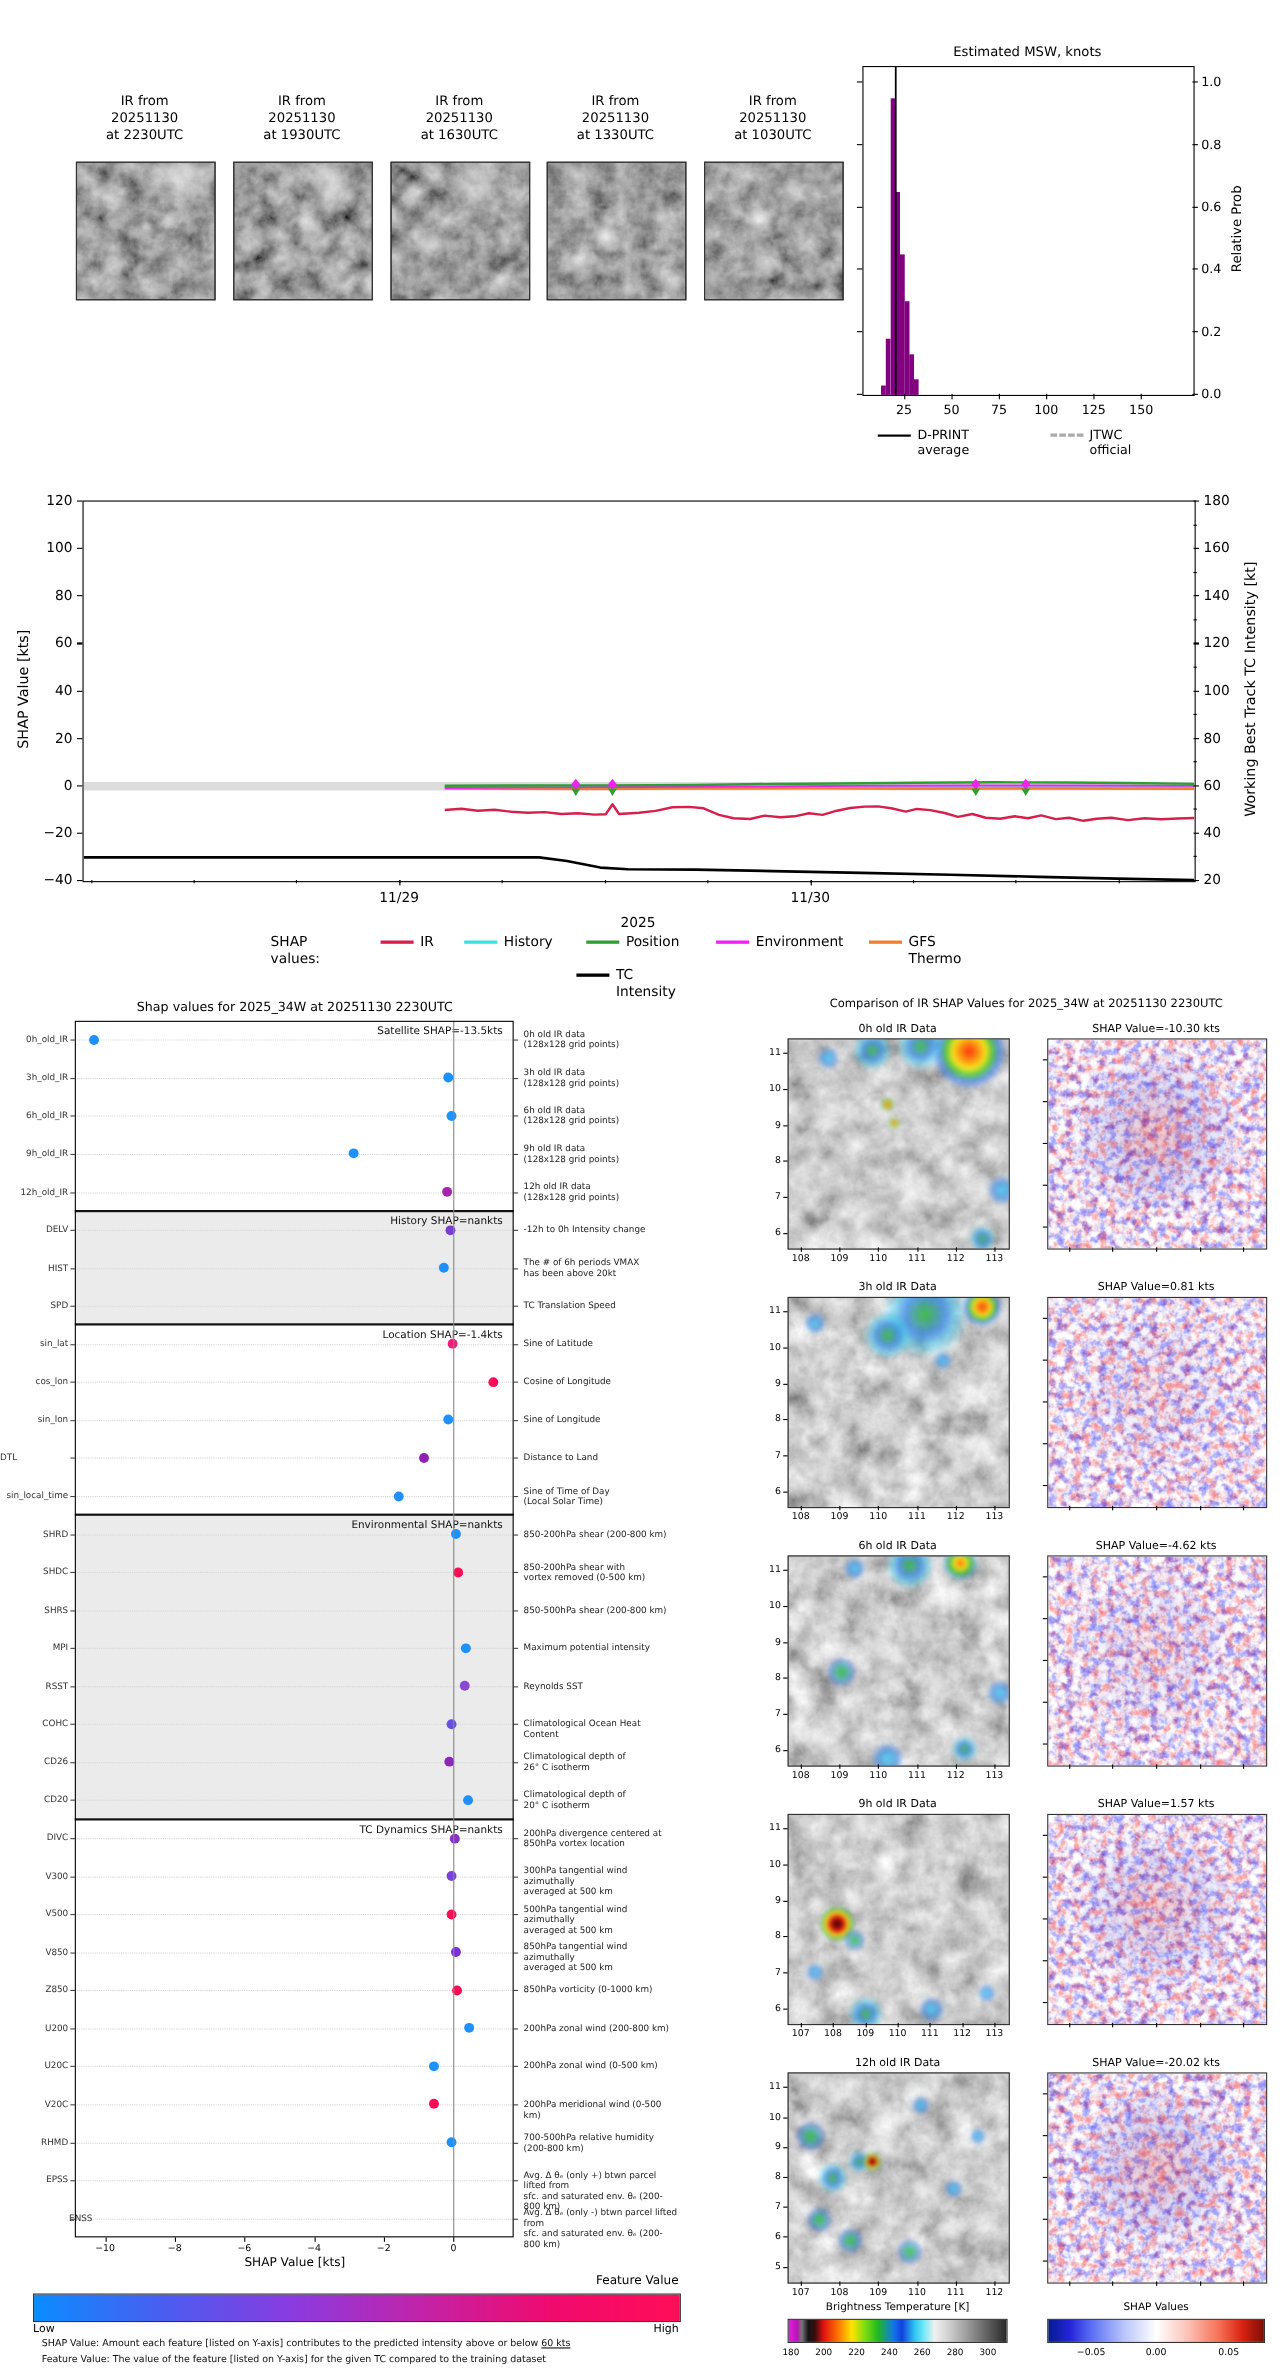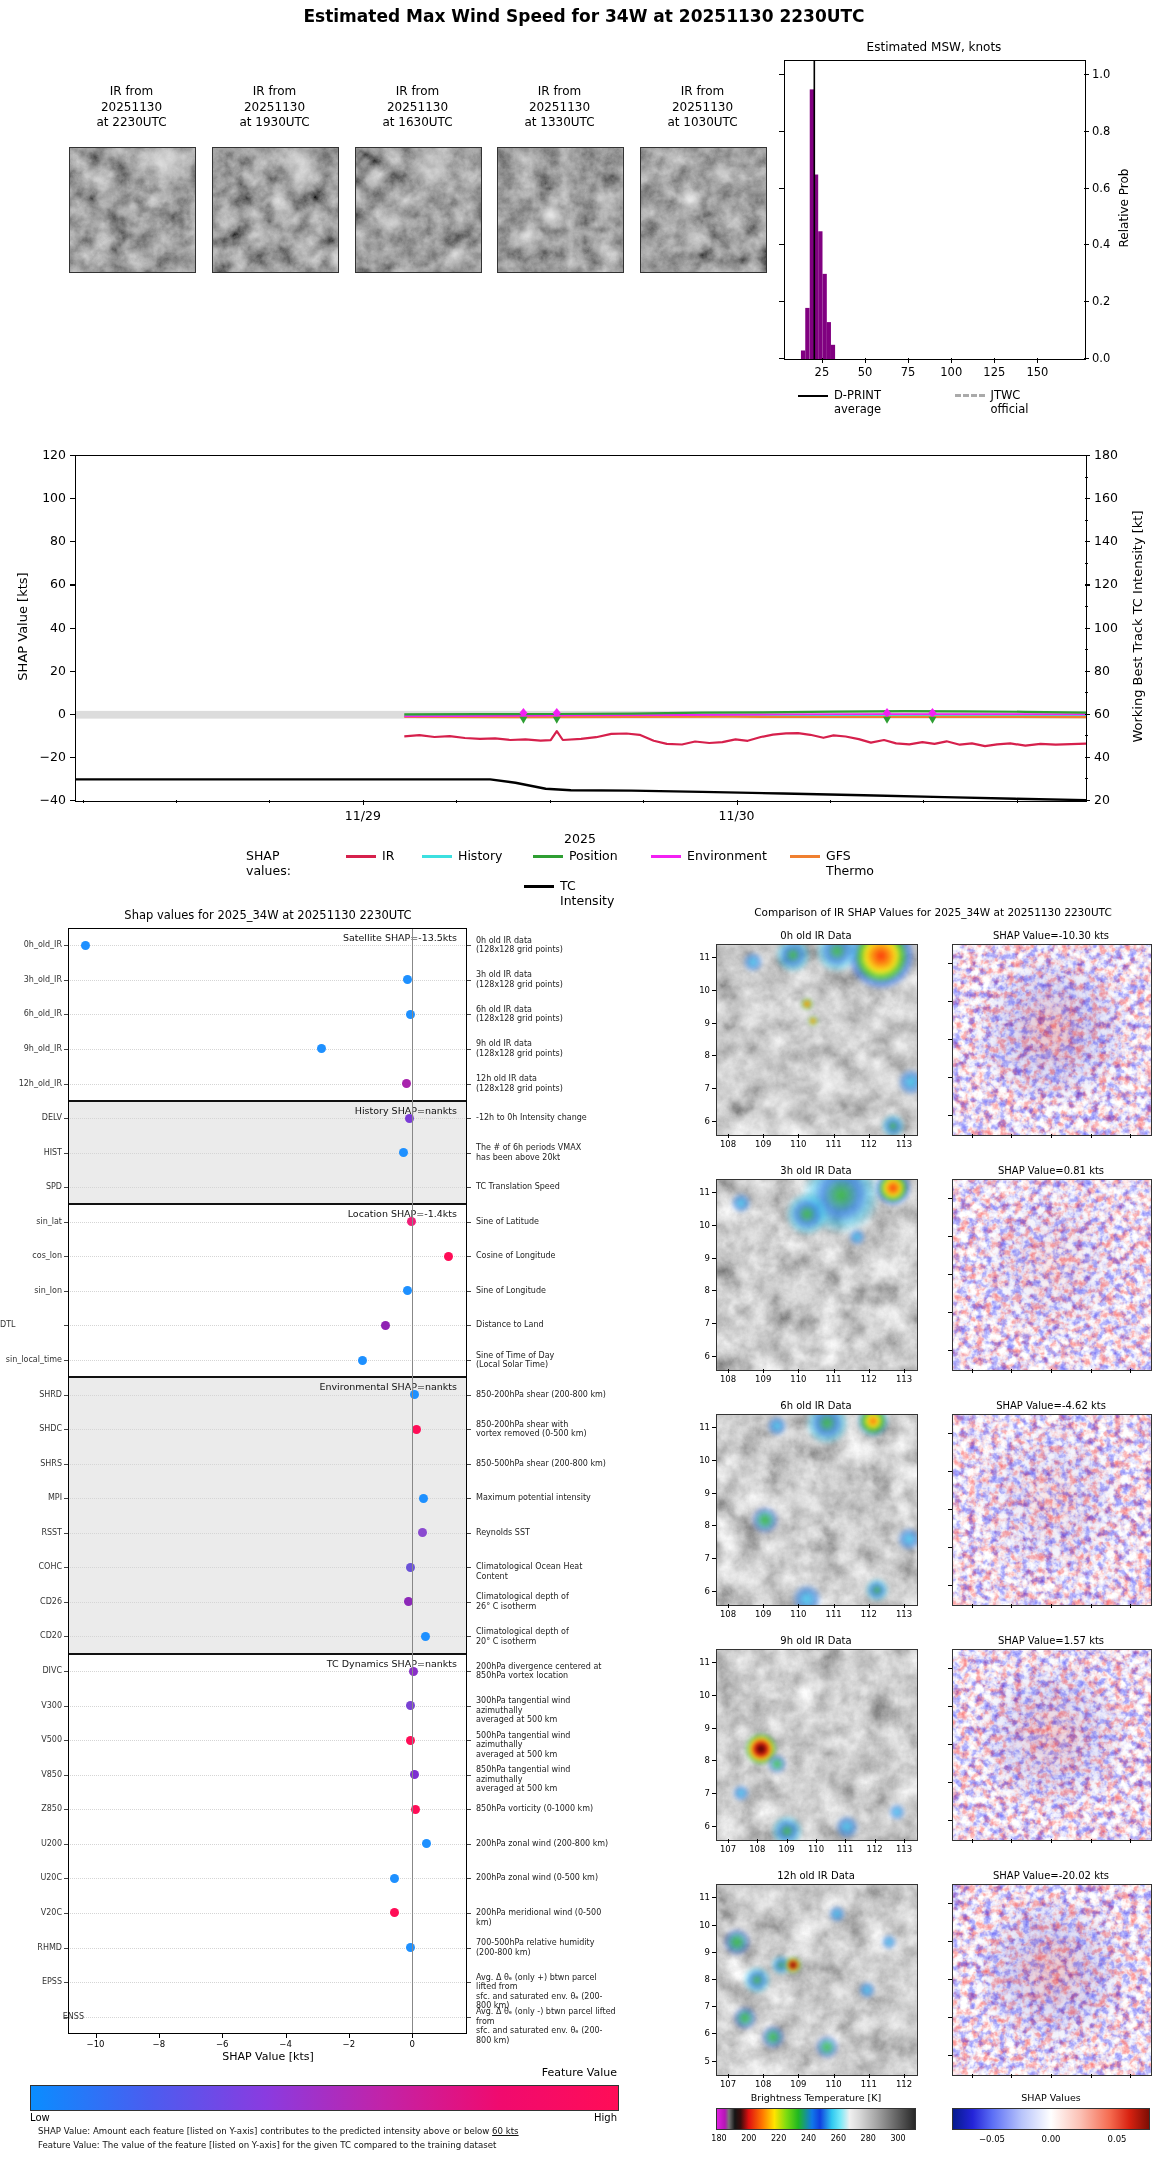--- a/index.html
+++ b/index.html
@@ -24,21 +24,20 @@
   #fn1{top:2126px;} #fn2{top:2140px;}
   #comp-title{left:700px;top:906px;width:466px;font-size:10.5px;text-align:center;}
   #bt-cb-title{left:716px;top:2092px;width:200px;font-size:9.5px;text-align:center;}
   #shap-cb-title{left:952px;top:2092px;width:198px;font-size:9.5px;text-align:center;}
   .u{text-decoration:underline;}
 </style>
 </head>
 <body>
 
 <div id="root">
-  <div class="abs" id="top-title">Estimated Max Wind Speed for 34W at 20251130 2230UTC</div>
   <div class="abs" id="top-panel">
       <div class="pre" style="position: absolute; left: 59px; top: 84px; width: 145px; font-size: 12px; line-height: 1.3; text-align: center;">IR from
 20251130
 at 2230UTC</div>
       <div style="position: absolute; left: 69px; top: 147px; width: 125px; height: 124px; border: 1px solid rgb(51, 51, 51); overflow: hidden; background: rgb(42, 42, 42);">
         <svg width="125" height="124" style="position: absolute; left: 0px; top: 0px;">
           <rect width="125" height="124" filter="url(#irn0)"></rect>
         </svg>
         <div style="position: absolute; left: 67.5px; top: -15.12px; width: 60px; height: 60px; background: radial-gradient(closest-side, rgba(255, 255, 255, 0.55) 0%, rgba(230, 230, 230, 0.275) 55%, rgba(230, 230, 230, 0) 100%); filter: blur(2px);"></div>
         <div style="position: absolute; left: 23.5px; top: 20.72px; width: 28px; height: 28px; background: radial-gradient(closest-side, rgba(255, 255, 255, 0.3) 0%, rgba(230, 230, 230, 0.15) 55%, rgba(230, 230, 230, 0) 100%); filter: blur(2px);"></div>

